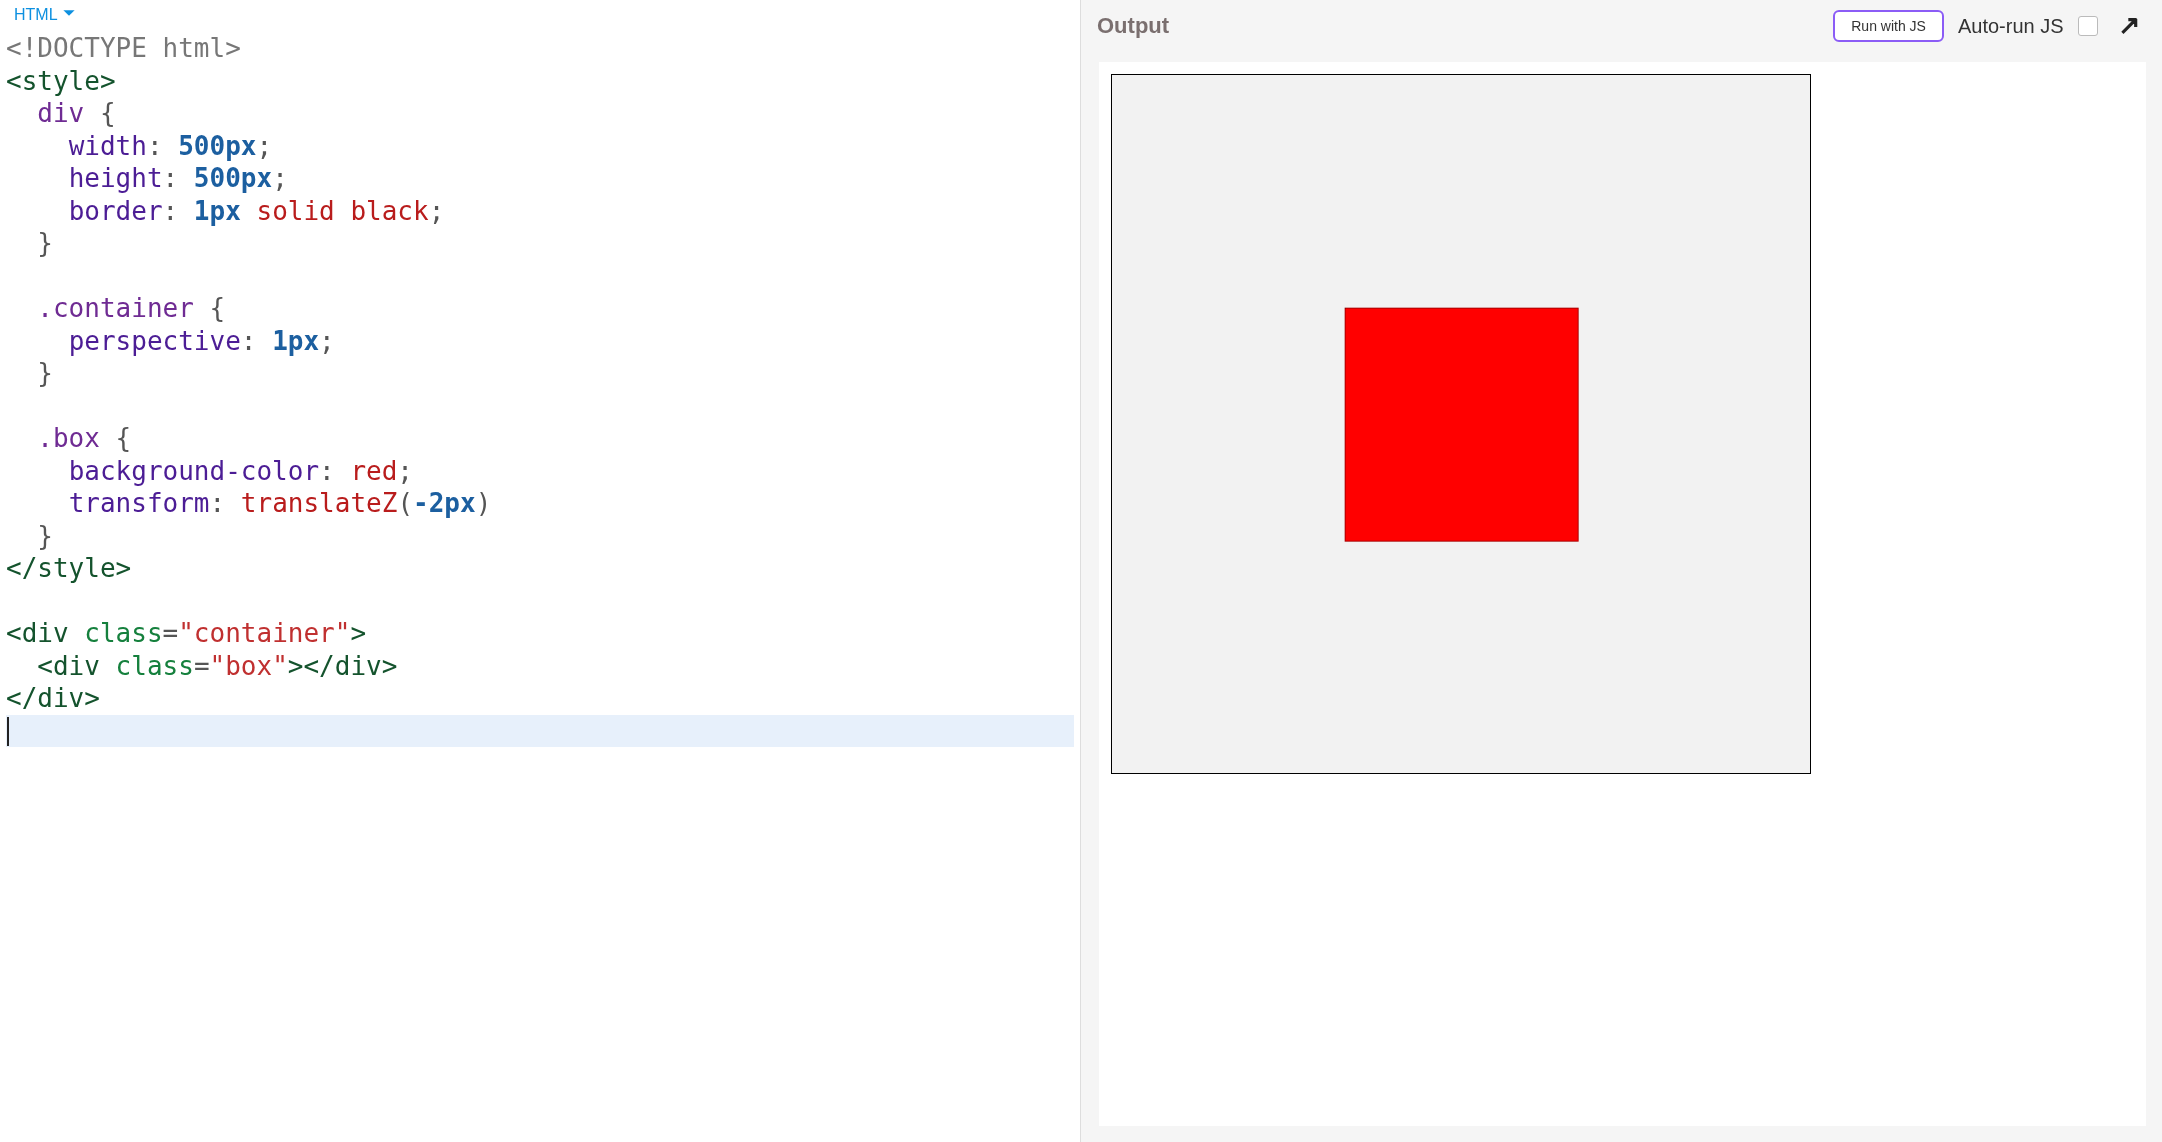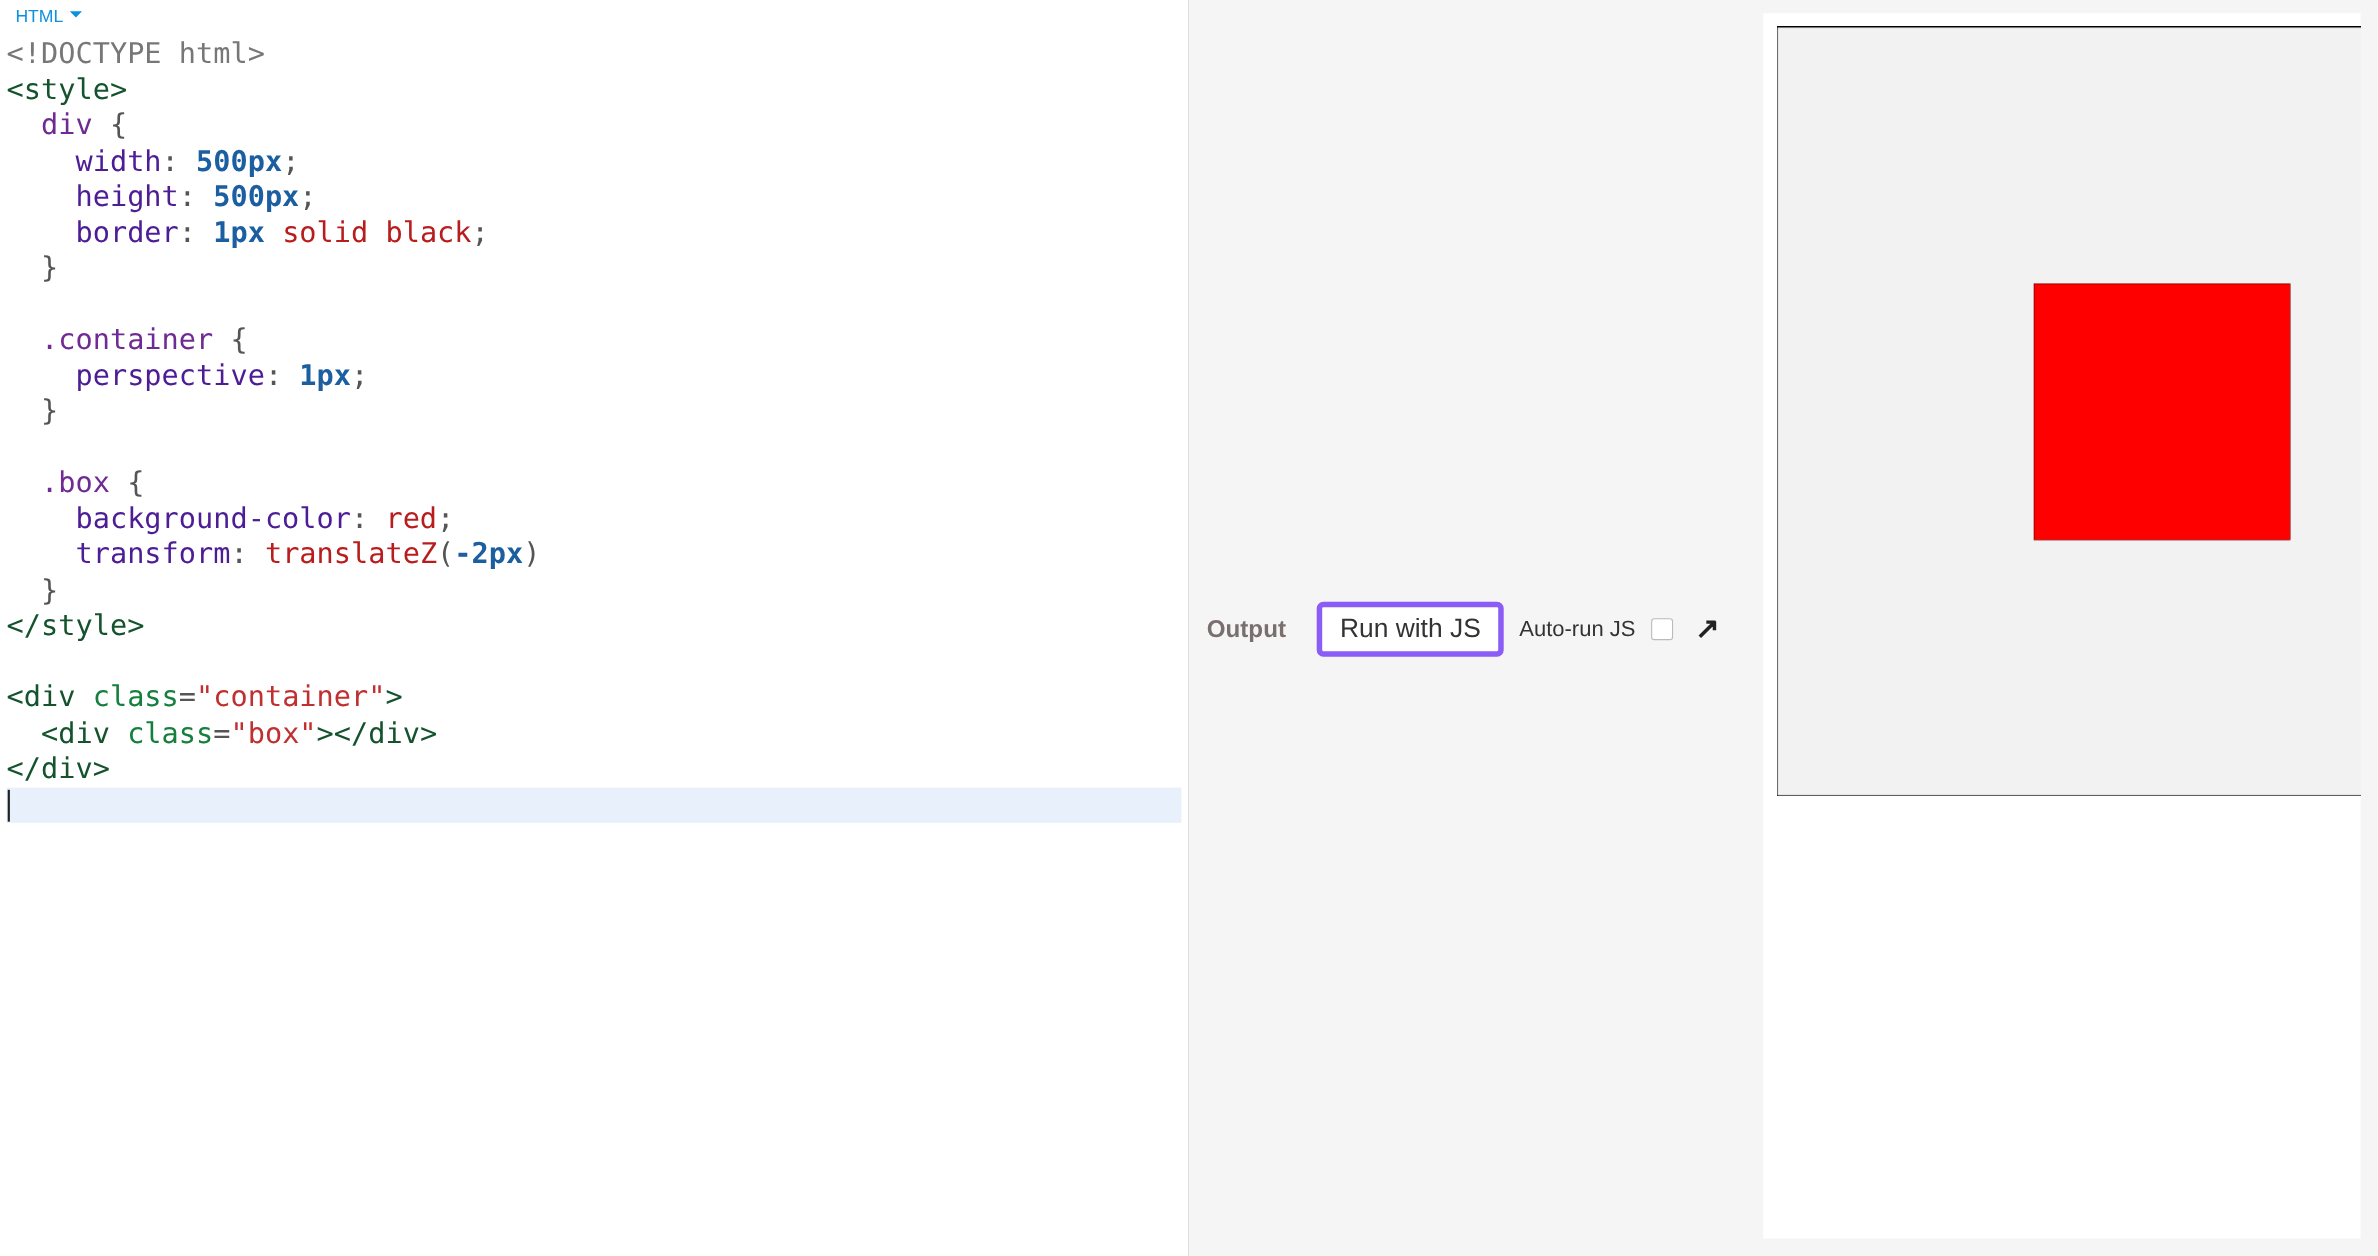--- a/index.html
+++ b/index.html
@@ -73,39 +73,40 @@
       vertical-align: text-bottom;
       animation: blink 1s steps(1) infinite;
       margin-left: 1px;
     }
     @keyframes blink { 50% { opacity: 0; } }
 
     .right-panel {
       width: 50%;
       background: #f5f5f5;
       display: flex;
+      flex-direction: column;
     }
     .right-header {
       display: flex;
       align-items: center;
       padding: 10px 16px 8px 16px;
       gap: 14px;
     }
     .output-label {
       color: #7a6f6f;
       font-weight: 700;
       font-size: 22px;
     }
     .header-spacer { flex: 1; }
     .run-button {
       background: #fff;
-      border: 5px solid #8b5cf6;
+      border: 2px solid #8b5cf6;
       border-radius: 6px;
       padding: 6px 16px;
-      font-size: 24px;
+      font-size: 14px;
       color: #333;
       cursor: pointer;
       font-family: inherit;
     }
     .autorun-label {
       font-size: 20px;
       color: #333;
     }
     .autorun-checkbox {
       width: 20px;

